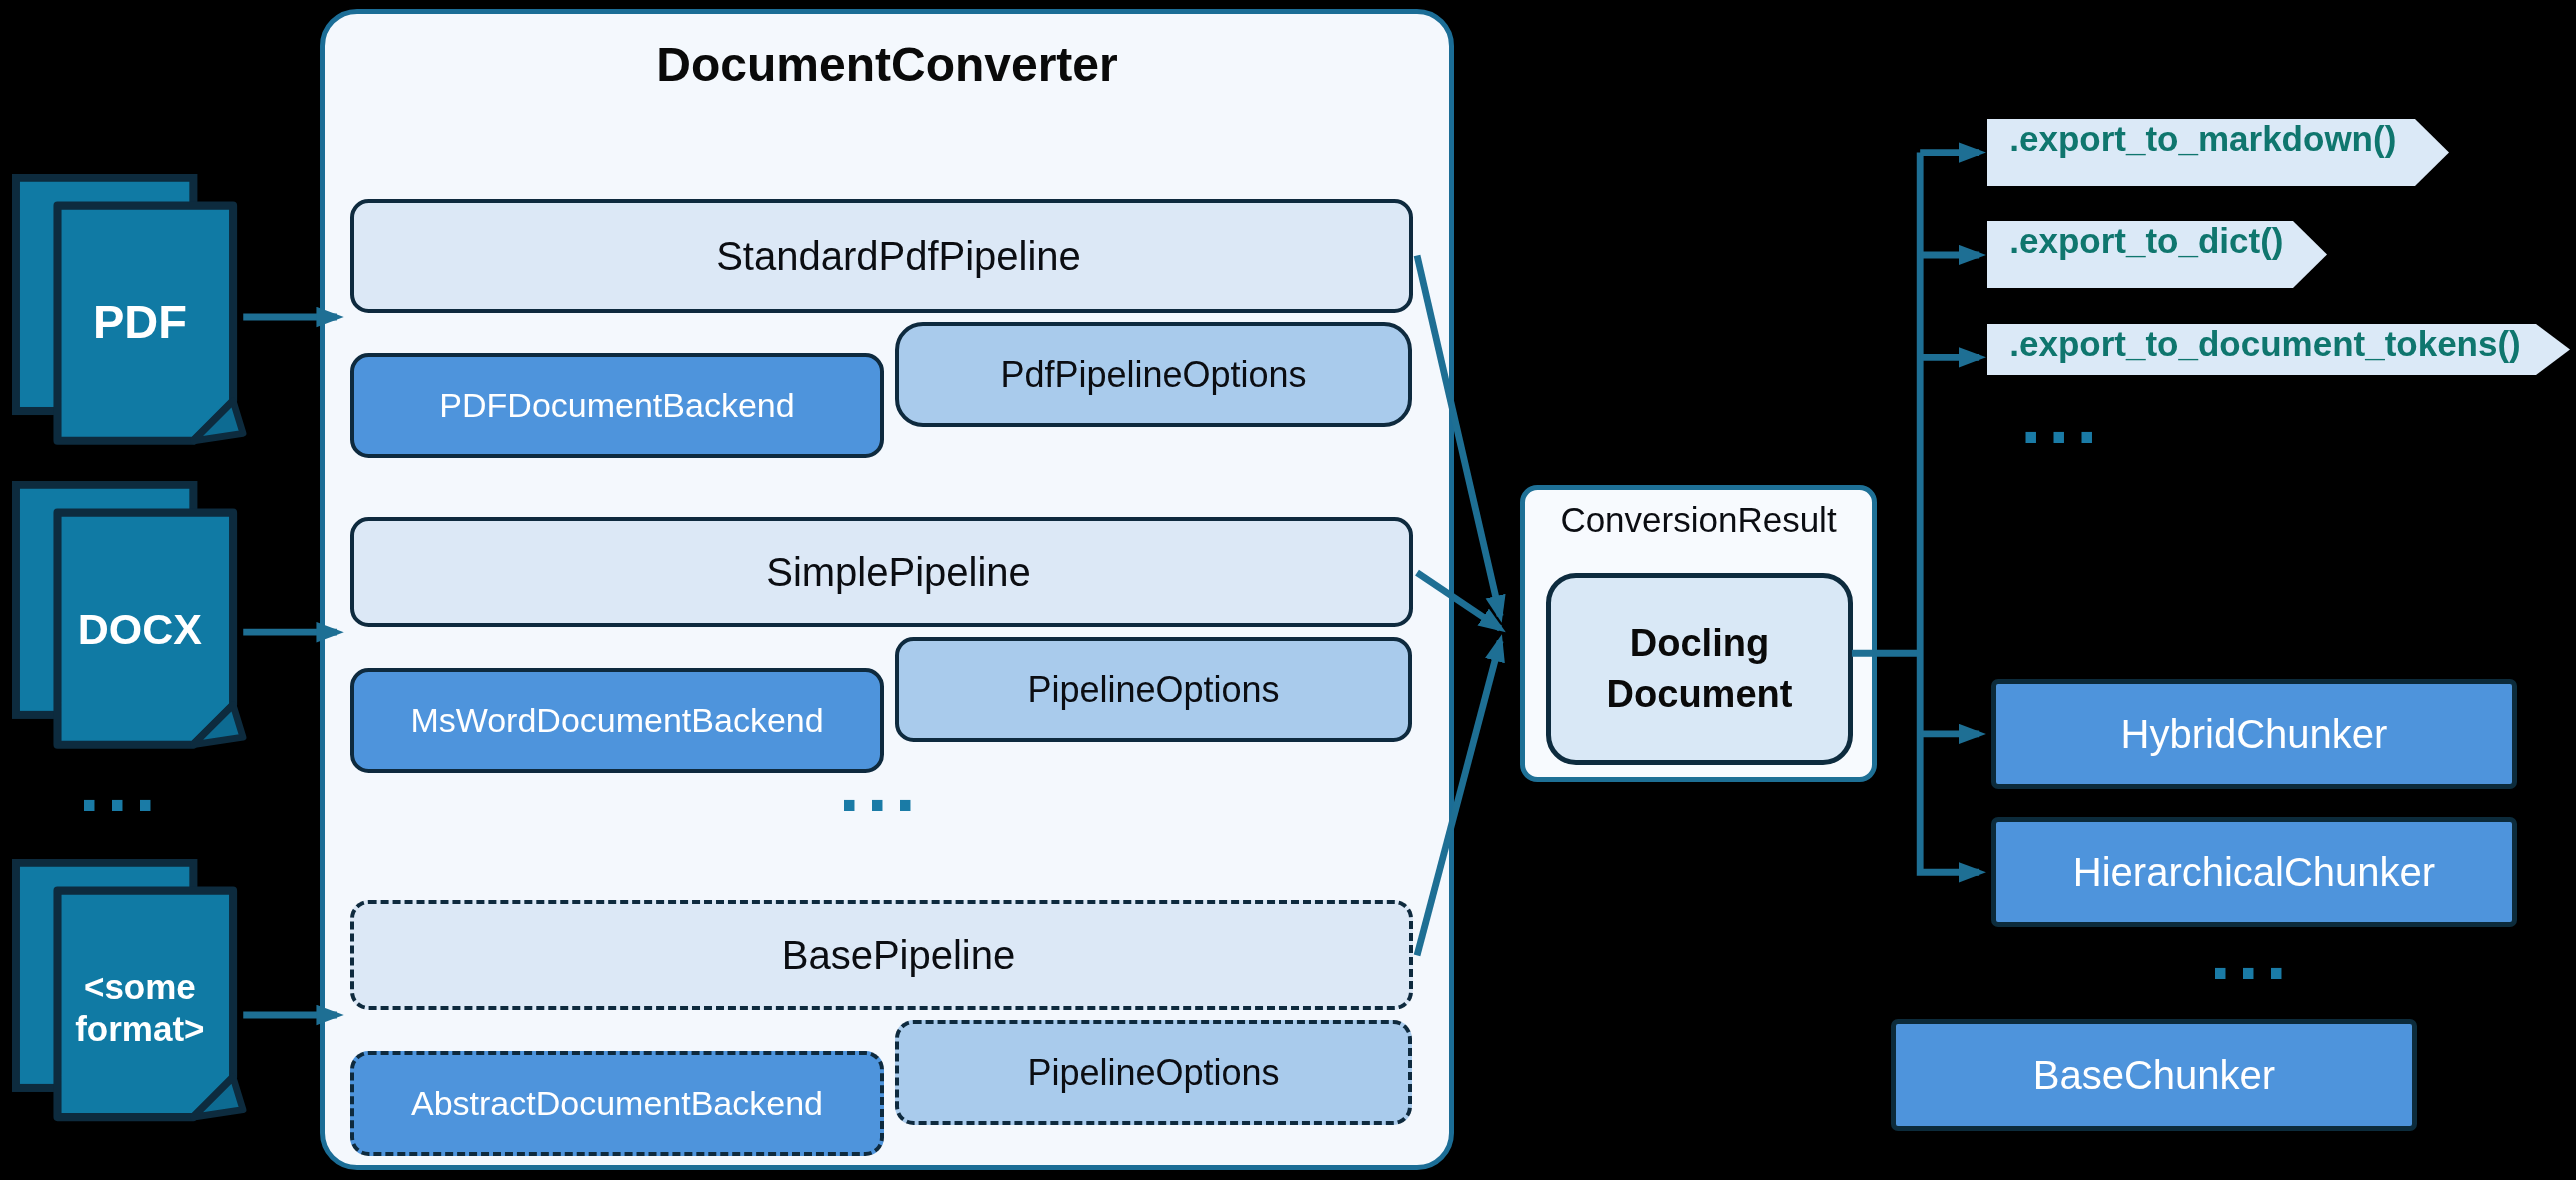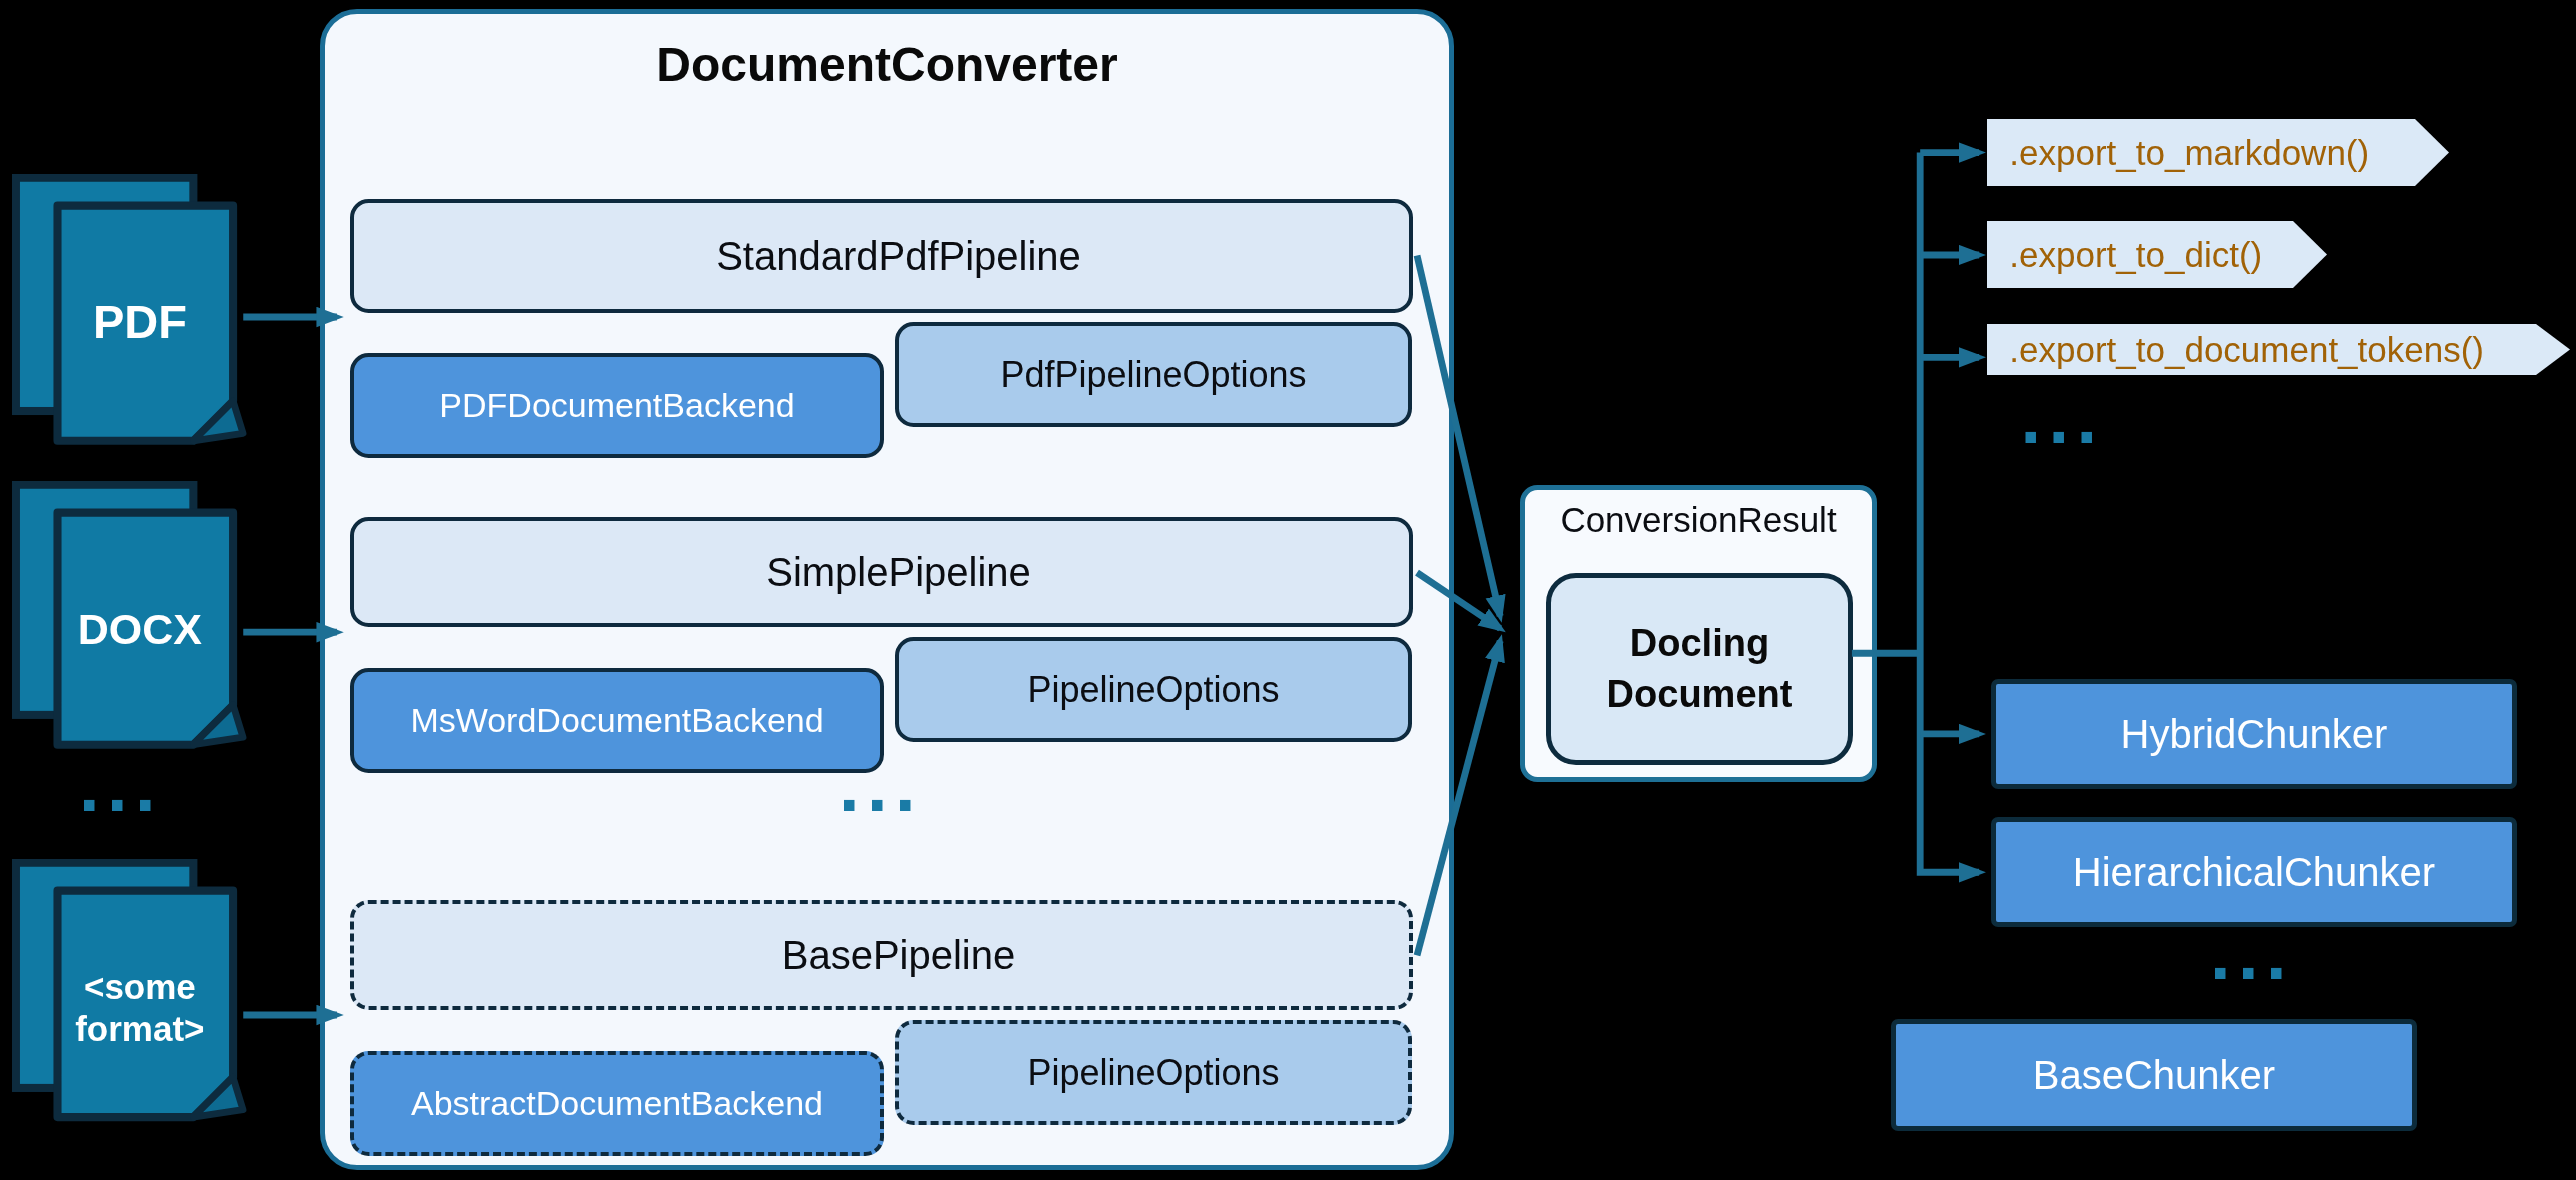--- a/index.html
+++ b/index.html
@@ -51,21 +51,21 @@
     background: #a9cbec;
     border: 4.3px solid #0e2a3e;
     border-radius: 18.6px;
     display: flex; align-items: center; justify-content: center;
     font-size: 36px; color: #0b0d12;
   }
   .dashed { border-style: dashed; }
 
   .ph-1 { left: 350px;  top: 199px;  width: 1063px; height: 114px; }
   .bk-1 { left: 350px;  top: 322px;  width: 534px;  height: 105px; }
-  .op-1 { left: 895px; top: 322px;  width: 517px;  height: 105px; }
+  .op-1 { left: 895px; top: 322px;  width: 517px;  height: 105px; border-radius: 28px; }
   .ph-2 { left: 350px;  top: 517px;  width: 1063px; height: 110px; }
   .bk-2 { left: 350px;  top: 637px; width: 534px;  height: 105px; }
   .op-2 { left: 895px; top: 637px; width: 517px;  height: 105px; }
   .ph-3 { left: 350px;  top: 900px; width: 1063px; height: 110px; }
   .bk-3 { left: 350px;  top: 1020px; width: 534px;  height: 105px; }
   .op-3 { left: 895px; top: 1020px; width: 517px;  height: 105px; }
 
   
   .doc-icon { width: 261px; height: 273px; }
   .doc-icon-pdf  { left: 12.4px; top: 174px; }
@@ -99,24 +99,25 @@
     border-radius: 30px;
     display: flex; align-items: center; justify-content: center;
     text-align: center;
     font-size: 38px; font-weight: 700; color: #0a0a0a; line-height: 1.35;
     padding: 0 25px;
   }
 
   
   .export-tag {
     background: #dbe9f7;
-    display: flex; align-items: center;
+    display: flex; align-items: flex-start;
     padding-left: 22.3px;
-    font-size: 35px; color: #a16207;
+    font-size: 35px; color: #0f766e;
     clip-path: polygon(0 0, calc(100% - 34px) 0, 100% 50%, calc(100% - 34px) 100%, 0 100%);
+    font-weight: bold;
   }
   .ex-1 { left: 1987px; top: 119px; width: 462px; height: 67px; }
   .ex-2 { left: 1987px; top: 221px; width: 340px; height: 67px; }
   .ex-3 { left: 1987px; top: 324px; width: 583px; height: 51px; }
 
   
   .chunker {
     background: #4e94dc;
     border: 5px solid #0c2b3b;
     border-radius: 7px;

